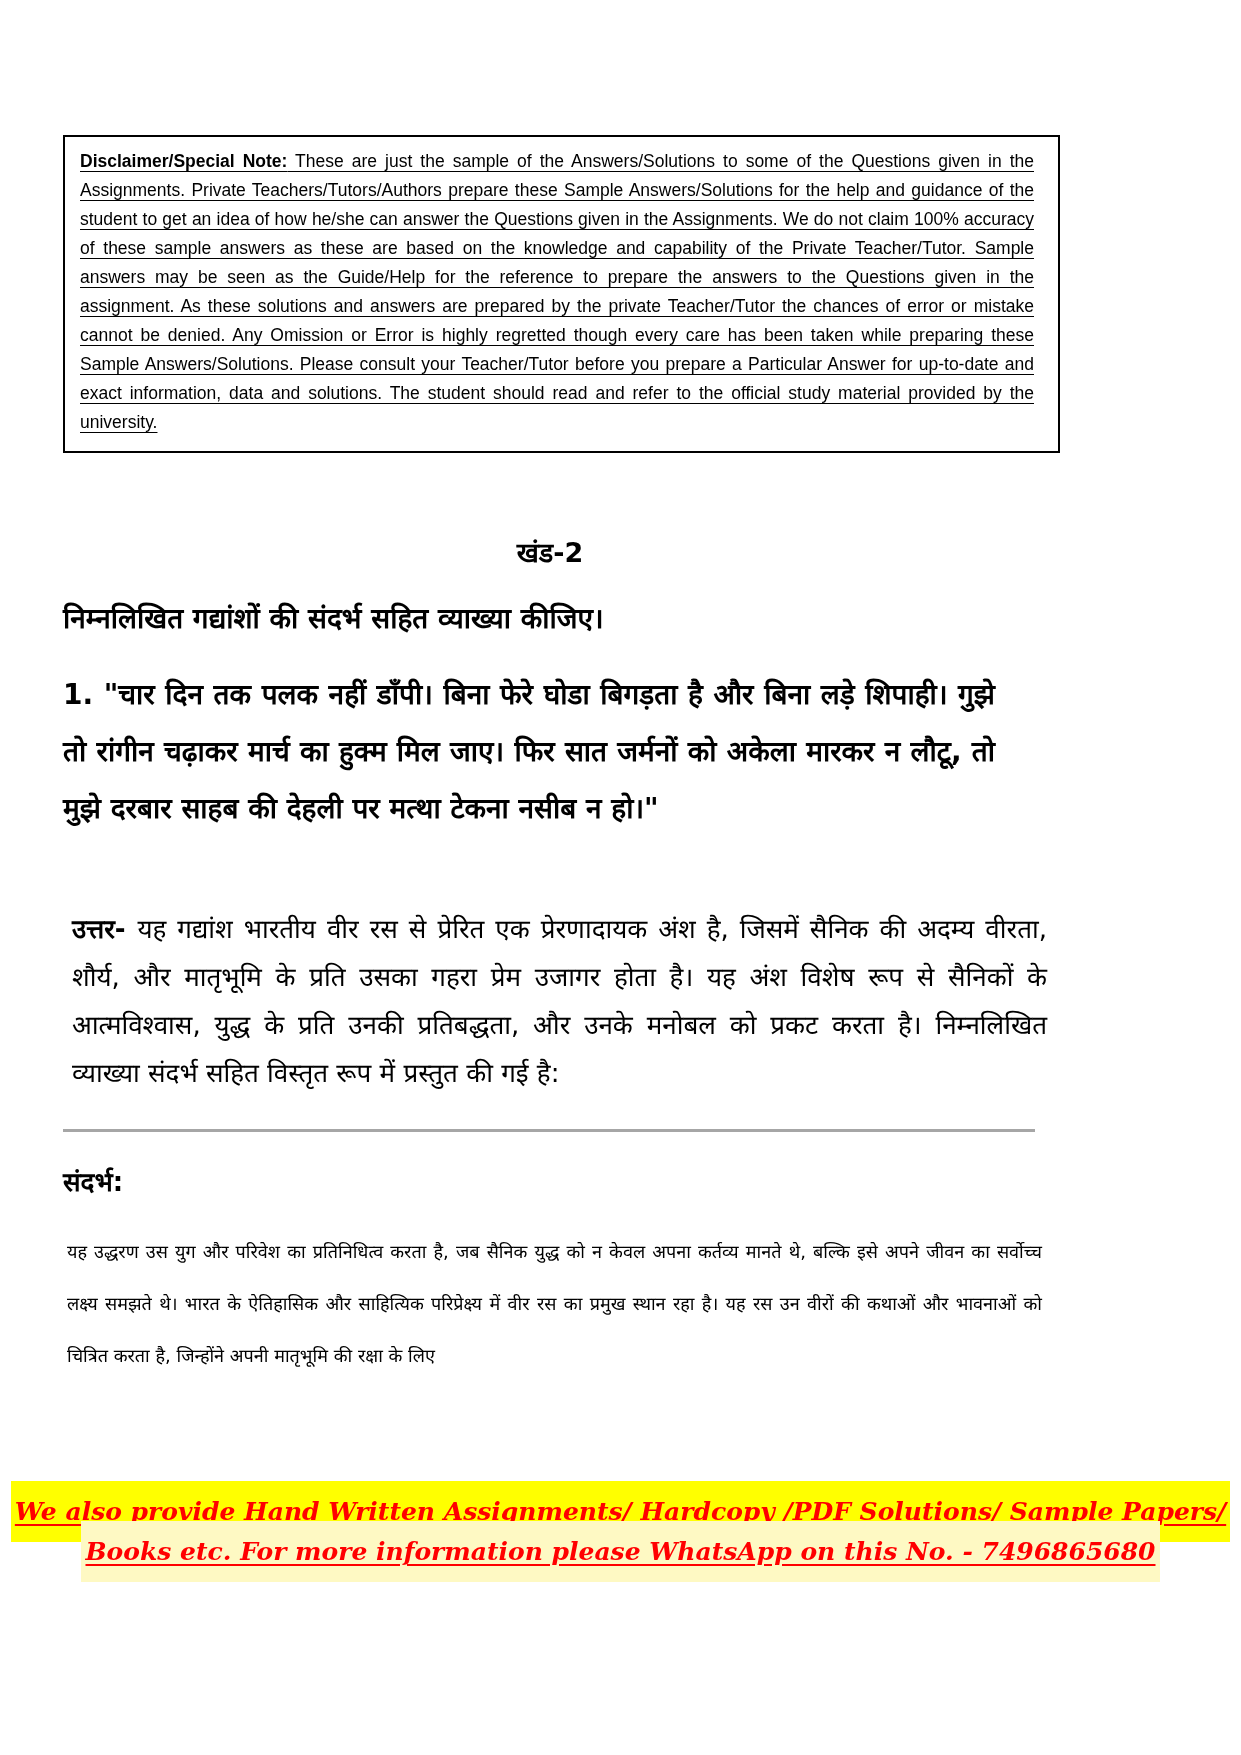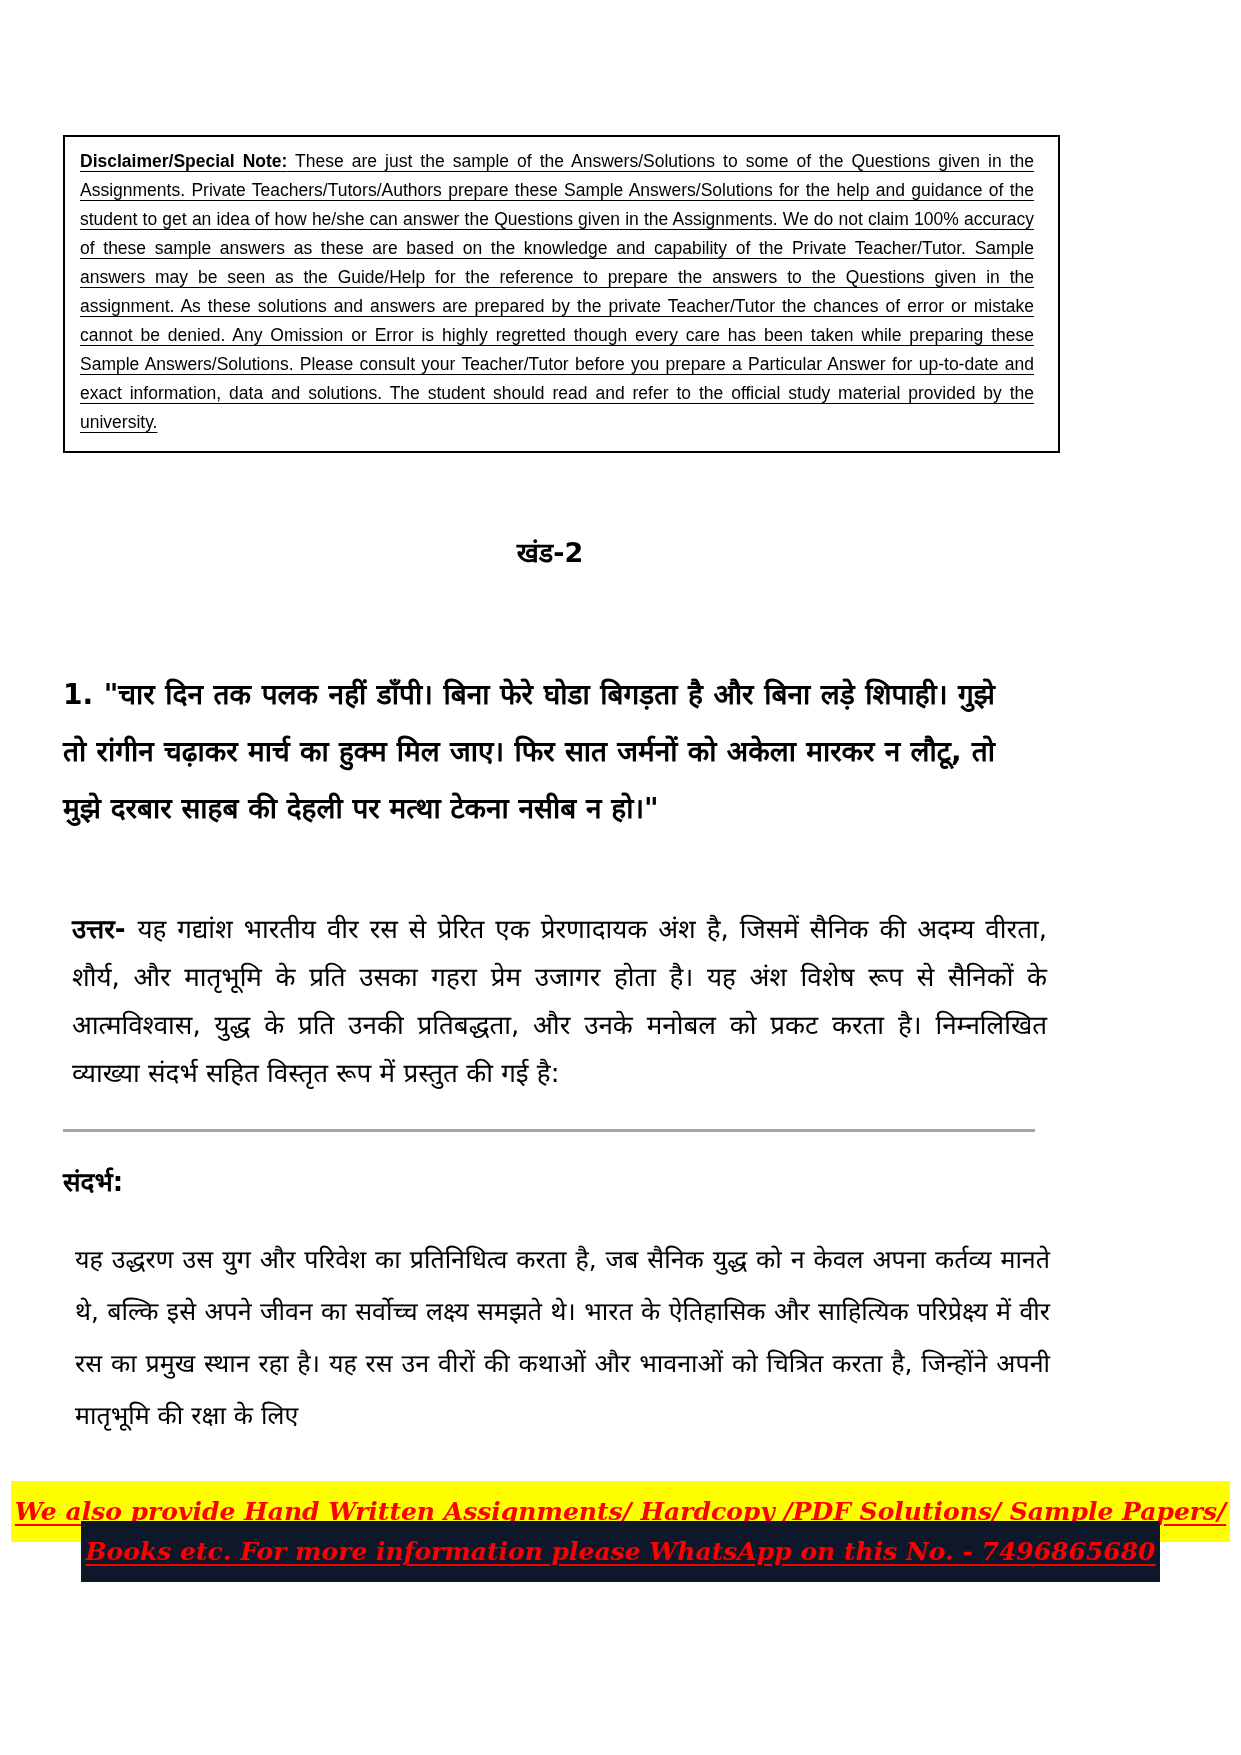--- a/index.html
+++ b/index.html
@@ -96,22 +96,22 @@
     left: 63px;
     top: 1163px;
     font-size: 26px;
     font-weight: bold;
   }
   .context-para {
     position: absolute;
     left: 63px;
     top: 1222px;
     width: 975px;
-    margin: 12px;
-    font-size: 25px;
+    margin: 4px;
+    font-size: 18px;
     line-height: 52px;
     text-align: justify;
   }
 
   
   .footer {
     position: absolute;
     left: 0;
     top: 1492px;
     width: 1241px;
@@ -133,29 +133,30 @@
 <body>
 
 <div class="page">
 
   <div class="disclaimer-box">
     <p class="disclaimer-text"><span class="bold-label">Disclaimer/Special Note:</span><span> These are just the sample of the Answers/Solutions to some of the Questions given in the Assignments. Private Teachers/Tutors/Authors prepare these Sample Answers/Solutions for the help and guidance of the student to get an idea of how he/she can answer the Questions given in the Assignments. We do not claim 100% accuracy of these sample answers as these are based on the knowledge and capability of the Private Teacher/Tutor. Sample answers may be seen as the Guide/Help for the reference to prepare the answers to the Questions given in the assignment. As these solutions and answers are prepared by the private Teacher/Tutor the chances of error or mistake cannot be denied. Any Omission or Error is highly regretted though every care has been taken while preparing these Sample Answers/Solutions. Please consult your Teacher/Tutor before you prepare a Particular Answer for up-to-date and exact information, data and solutions. The student should read and refer to the official study material provided by the university.</span></p>
   </div>
 
   <div class="section-heading">खंड-2</div>
 
+  <div class="instruction-heading">निम्नलिखित गद्यांशों की संदर्भ सहित व्याख्या कीजिए।</div>
 
   <p class="question-para"><span>1. </span><span>"चार दिन तक पलक नहीं डाँपी। बिना फेरे घोडा बिगड़ता है और बिना लड़े शिपाही। गुझे तो रांगीन चढ़ाकर मार्च का हुक्म मिल जाए। फिर सात जर्मनों को अकेला मारकर न लौटू, तो मुझे दरबार साहब की देहली पर मत्था टेकना नसीब न हो।"</span></p>
 
   <p class="answer-para"><span class="bold-label">उत्तर- </span><span>यह गद्यांश भारतीय वीर रस से प्रेरित एक प्रेरणादायक अंश है, जिसमें सैनिक की अदम्य वीरता, शौर्य, और मातृभूमि के प्रति उसका गहरा प्रेम उजागर होता है। यह अंश विशेष रूप से सैनिकों के आत्मविश्वास, युद्ध के प्रति उनकी प्रतिबद्धता, और उनके मनोबल को प्रकट करता है। निम्नलिखित व्याख्या संदर्भ सहित विस्तृत रूप में प्रस्तुत की गई है:</span></p>
 
   <div class="section-divider"></div>
 
   <div class="context-heading">संदर्भ:</div>
 
   <p class="context-para">यह उद्धरण उस युग और परिवेश का प्रतिनिधित्व करता है, जब सैनिक युद्ध को न केवल अपना कर्तव्य मानते थे, बल्कि इसे अपने जीवन का सर्वोच्च लक्ष्य समझते थे। भारत के ऐतिहासिक और साहित्यिक परिप्रेक्ष्य में वीर रस का प्रमुख स्थान रहा है। यह रस उन वीरों की कथाओं और भावनाओं को चित्रित करता है, जिन्होंने अपनी मातृभूमि की रक्षा के लिए</p>
 
   <div class="footer">
     <div><span class="hl footer-colored" style="background-color: rgb(255, 255, 0); color: rgb(255, 0, 0);">We also provide Hand Written Assignments/ Hardcopy /PDF Solutions/ Sample Papers/</span></div>
-    <div><span class="hl footer-colored" style="background-color: #0f172a; color: rgb(255, 0, 0); text-align: center;">Books etc. For more information please WhatsApp on this No. - 7496865680</span></div>
+    <div><span class="hl footer-colored" style="background-color: #fef9c3; color: rgb(255, 0, 0); text-align: center;">Books etc. For more information please WhatsApp on this No. - 7496865680</span></div>
   </div>
 
 </div>
 
 </body></html>

